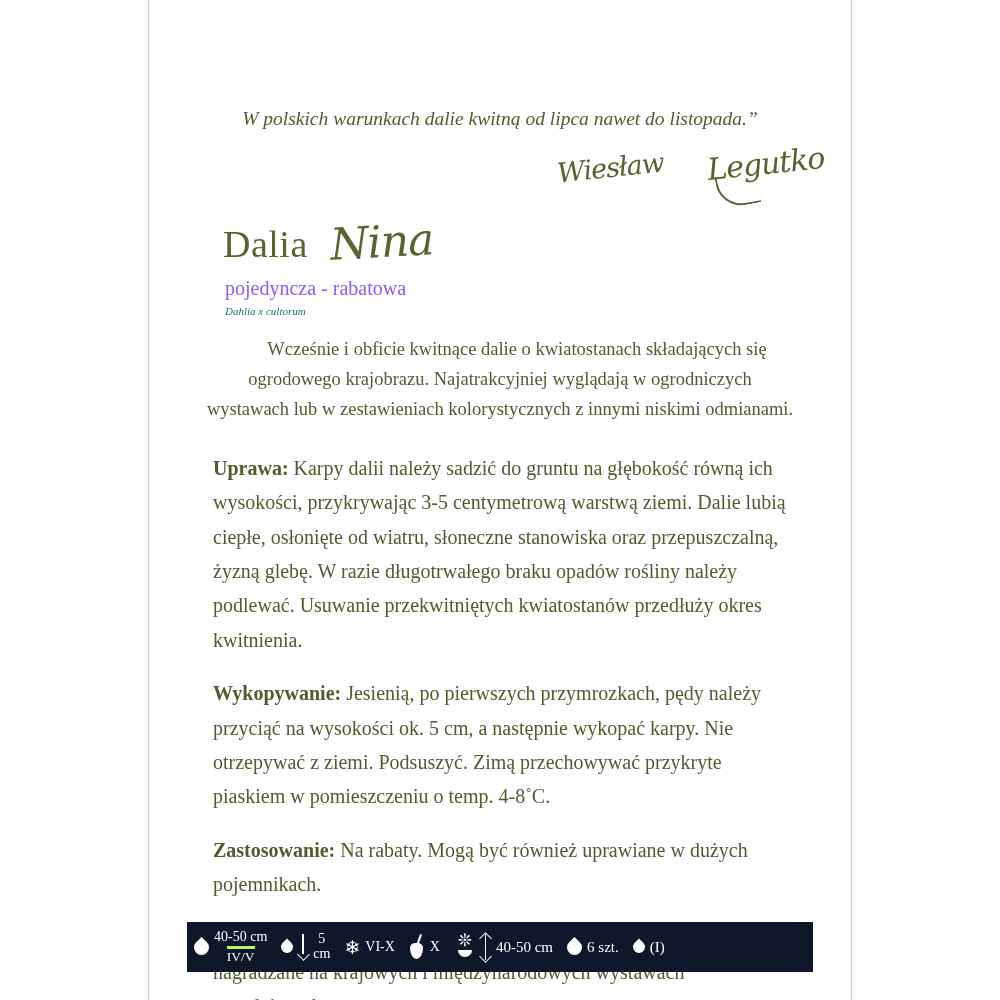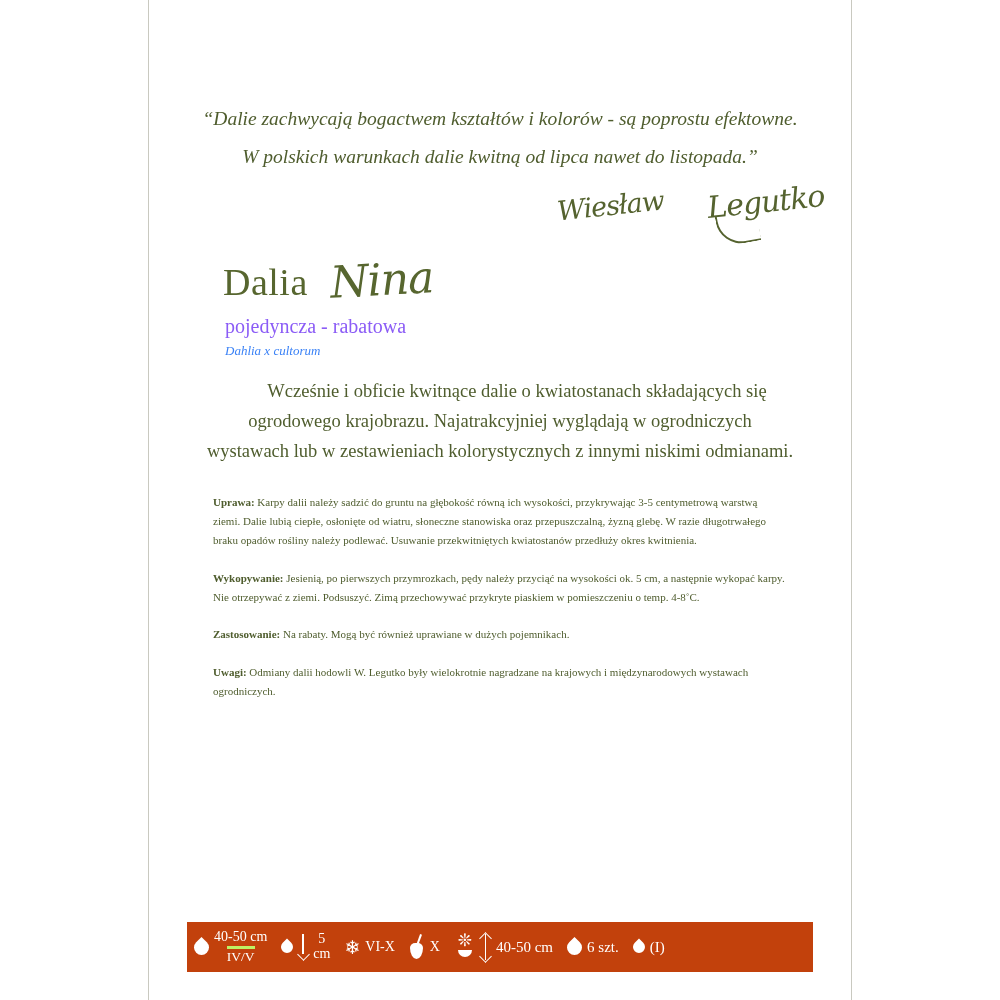--- a/index.html
+++ b/index.html
@@ -112,54 +112,54 @@
   .subtitle {
     padding-left: 38px;
     margin-top: 10px;
     font-size: 20px;
     color: #8b5cf6;
   }
   .latin {
     padding-left: 38px;
     margin-top: 5px;
     font-style: italic;
-    font-size: 13px;
-    color: #3b82f6;
+    font-size: 11px;
+    color: #0f766e;
   }
 
   
   .intro {
     margin-top: 18px;
     text-align: center;
     font-size: 18.5px;
     line-height: 1.62;
     color: #4f5d2e;
     padding: 0 4px;
   }
   .intro .first-line { text-indent: 34px; }
 
   
   .sections { margin-top: 26px; padding: 0 26px 0 26px; }
   .section {
     margin-bottom: 19px;
-    font-size: 11px;
+    font-size: 20px;
     line-height: 1.72;
     color: #4f5d2e;
     text-align: left;
   }
   .section b { font-weight: bold; }
 
   
   .footer {
     position: absolute;
     left: 187px;
     top: 922px;
     width: 626px;
     height: 50px;
-    background: #c2410c;
+    background: #0f172a;
     color: #ffffff;
     display: flex;
     align-items: center;
     font-family: "Liberation Serif", serif;
   }
   .fitem {
     display: flex;
     align-items: center;
     height: 50px;
     gap: 5px;
@@ -262,21 +262,20 @@
 </head>
 <body>
 
 <div class="page">
   <div class="frame-left"></div>
   <div class="frame-right"></div>
 
   <div class="content">
 
     <div class="quote">
-      <div>“Dalie zachwycają bogactwem kształtów i kolorów - są poprostu efektowne.</div>
       <div>W polskich warunkach dalie kwitną od lipca nawet do listopada.”</div>
     </div>
 
     <div class="signatures">
       <span class="sig sig-1">Wiesław</span>
       <span class="sig sig-2">Legutko</span>
       <span class="sig-flourish"></span>
     </div>
 
     <div class="title-row">

